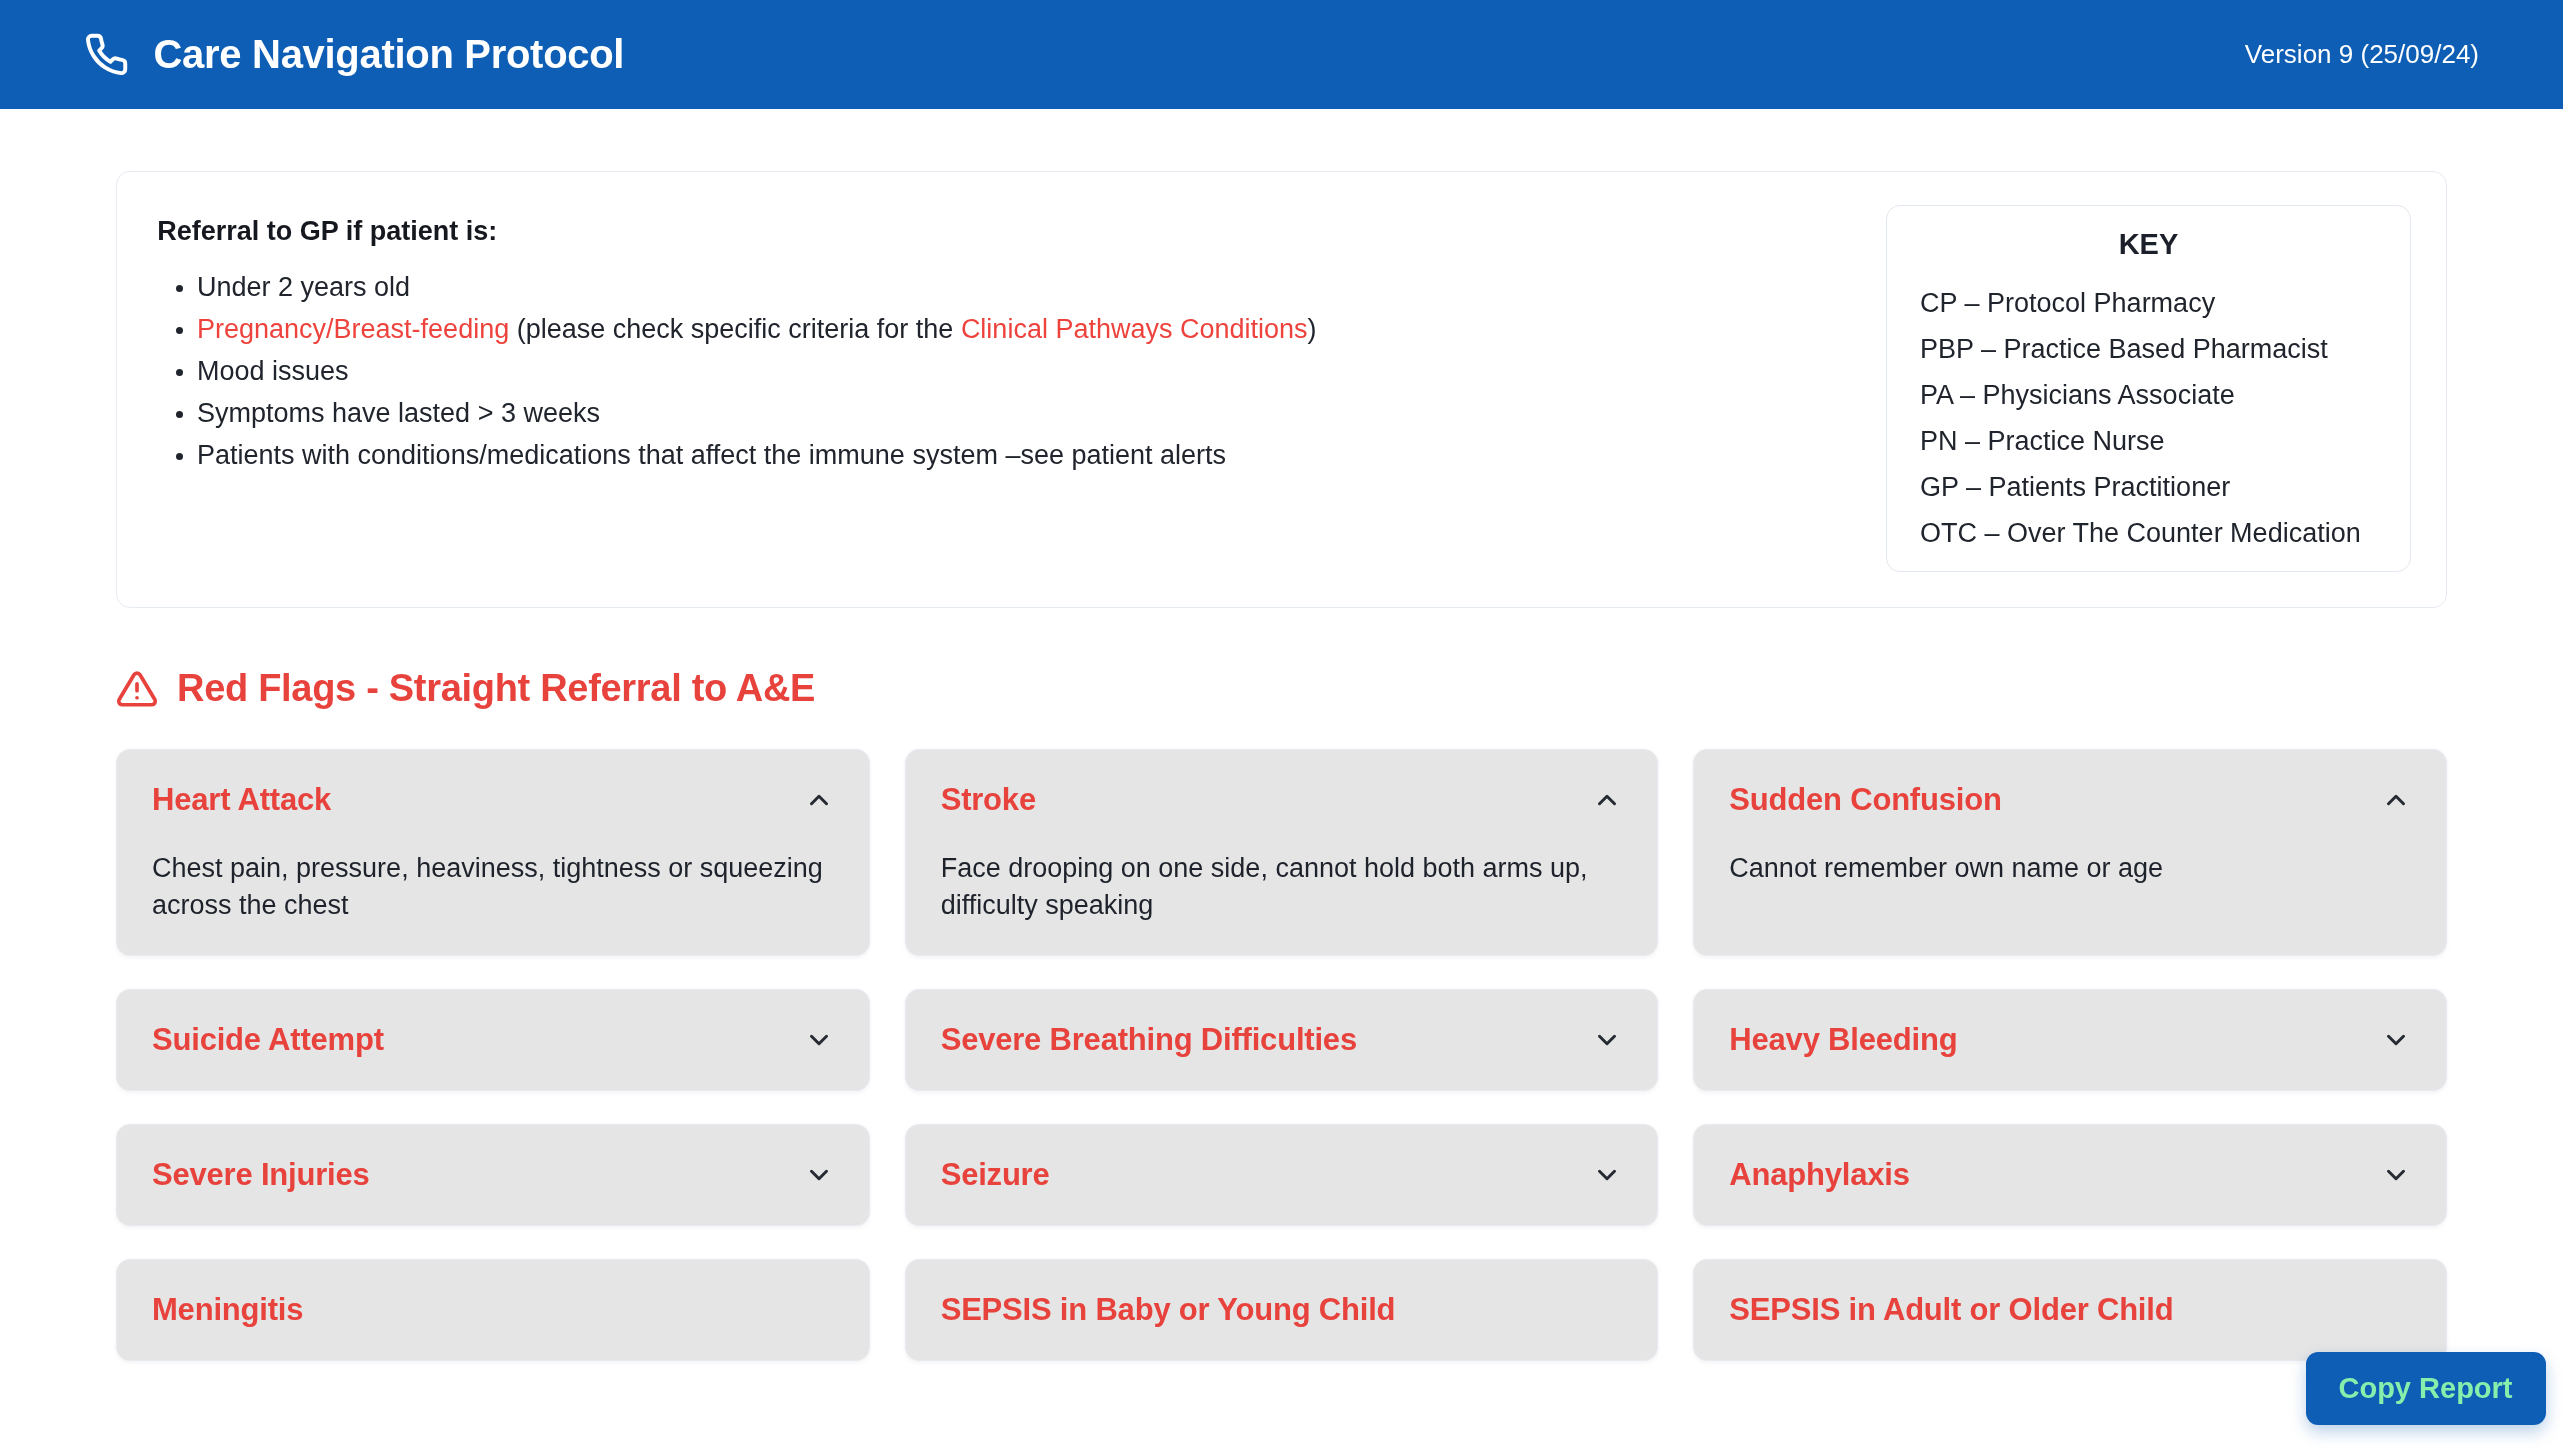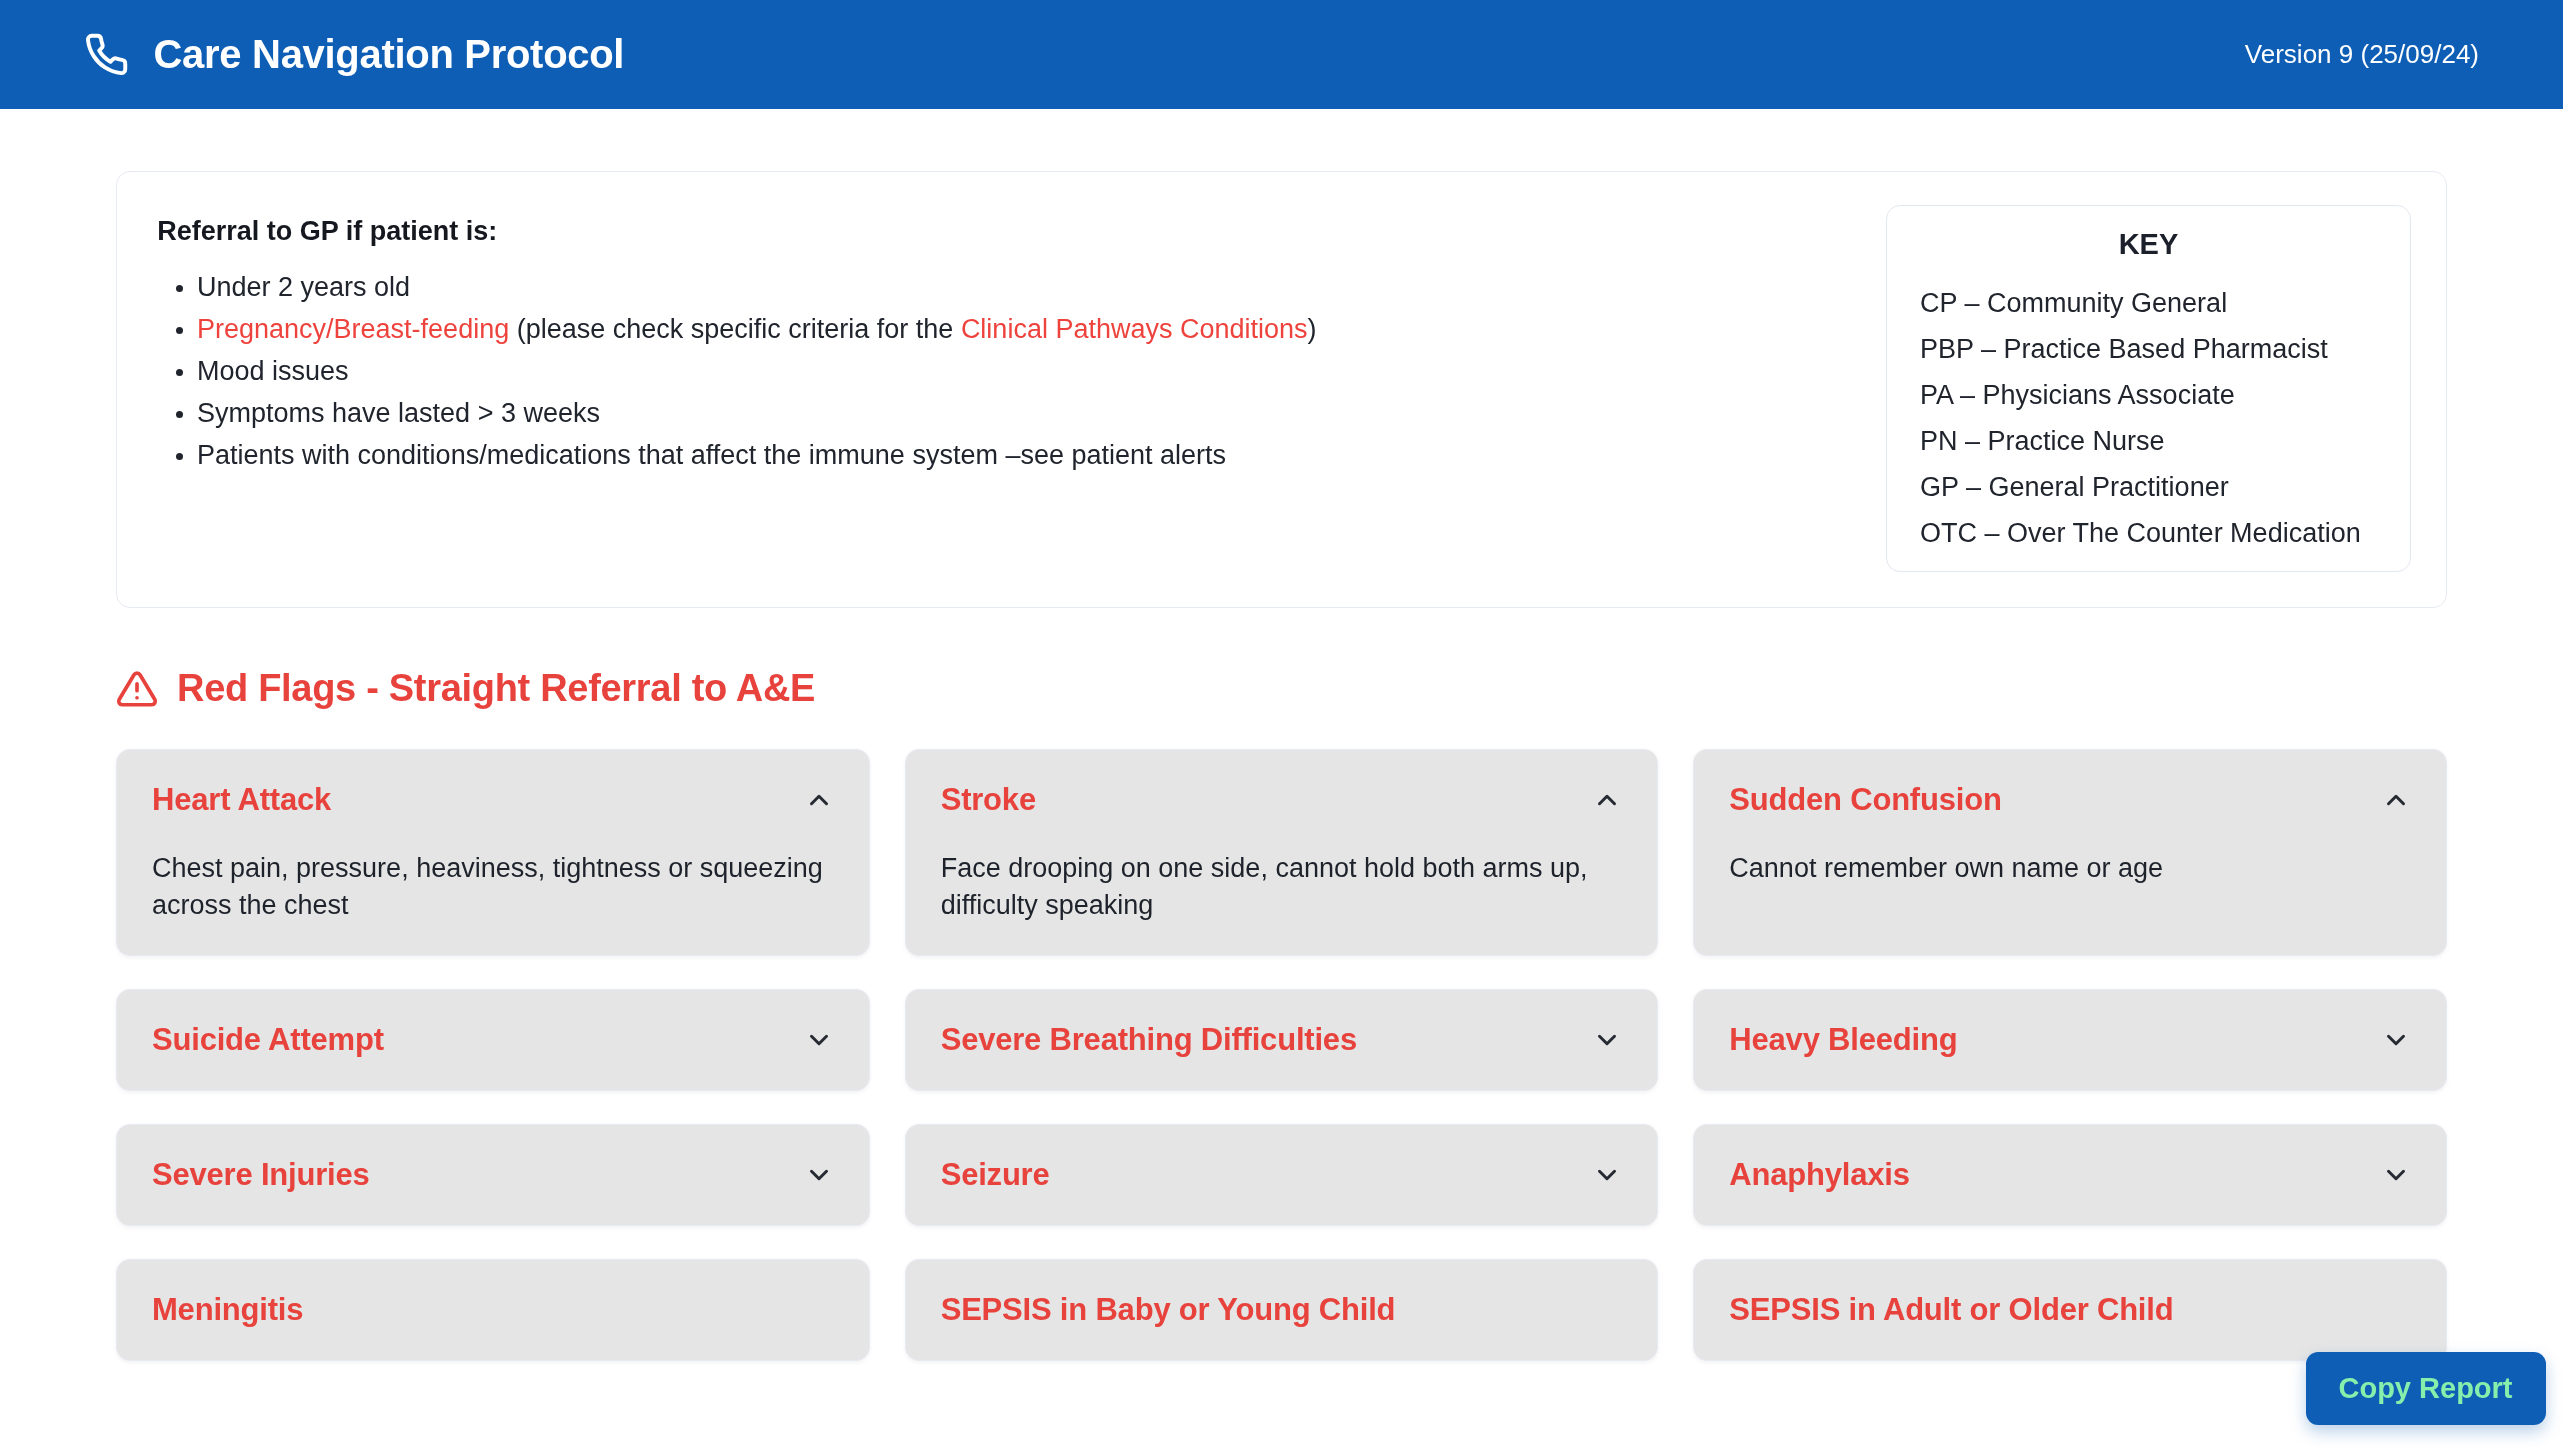--- a/index.html
+++ b/index.html
@@ -174,25 +174,25 @@
           <li><span>Under 2 years old</span></li>
           <li><span class="seg-red">Pregnancy/Breast-feeding</span><span> (please check specific criteria for the </span><span class="seg-link">Clinical Pathways Conditions</span><span>)</span></li>
           <li><span>Mood issues</span></li>
           <li><span>Symptoms have lasted &gt; 3 weeks</span></li>
           <li><span>Patients with conditions/medications that affect the immune system –see patient alerts</span></li>
         </ul>
     </div>
     <aside class="key-box">
       <h3 class="key-title">KEY</h3>
       <ul class="key-list" id="key-list">
-          <li>CP – Community General</li>
+          <li>CP – Protocol Pharmacy</li>
           <li>PBP – Practice Based Pharmacist</li>
           <li>PA – Physicians Associate</li>
           <li>PN – Practice Nurse</li>
-          <li>GP – General Practitioner</li>
+          <li>GP – Patients Practitioner</li>
           <li>OTC – Over The Counter Medication</li>
         </ul>
     </aside>
   </section>
 
   <h2 class="redflags-heading">
     <svg viewBox="0 0 24 24">
       <path d="M10.29 3.86 1.82 18a2 2 0 0 0 1.71 3h16.94a2 2 0 0 0 1.71-3L13.71 3.86a2 2 0 0 0-3.42 0z"></path>
       <line x1="12" y1="9" x2="12" y2="13"></line>
       <line x1="12" y1="17" x2="12.01" y2="17"></line>

